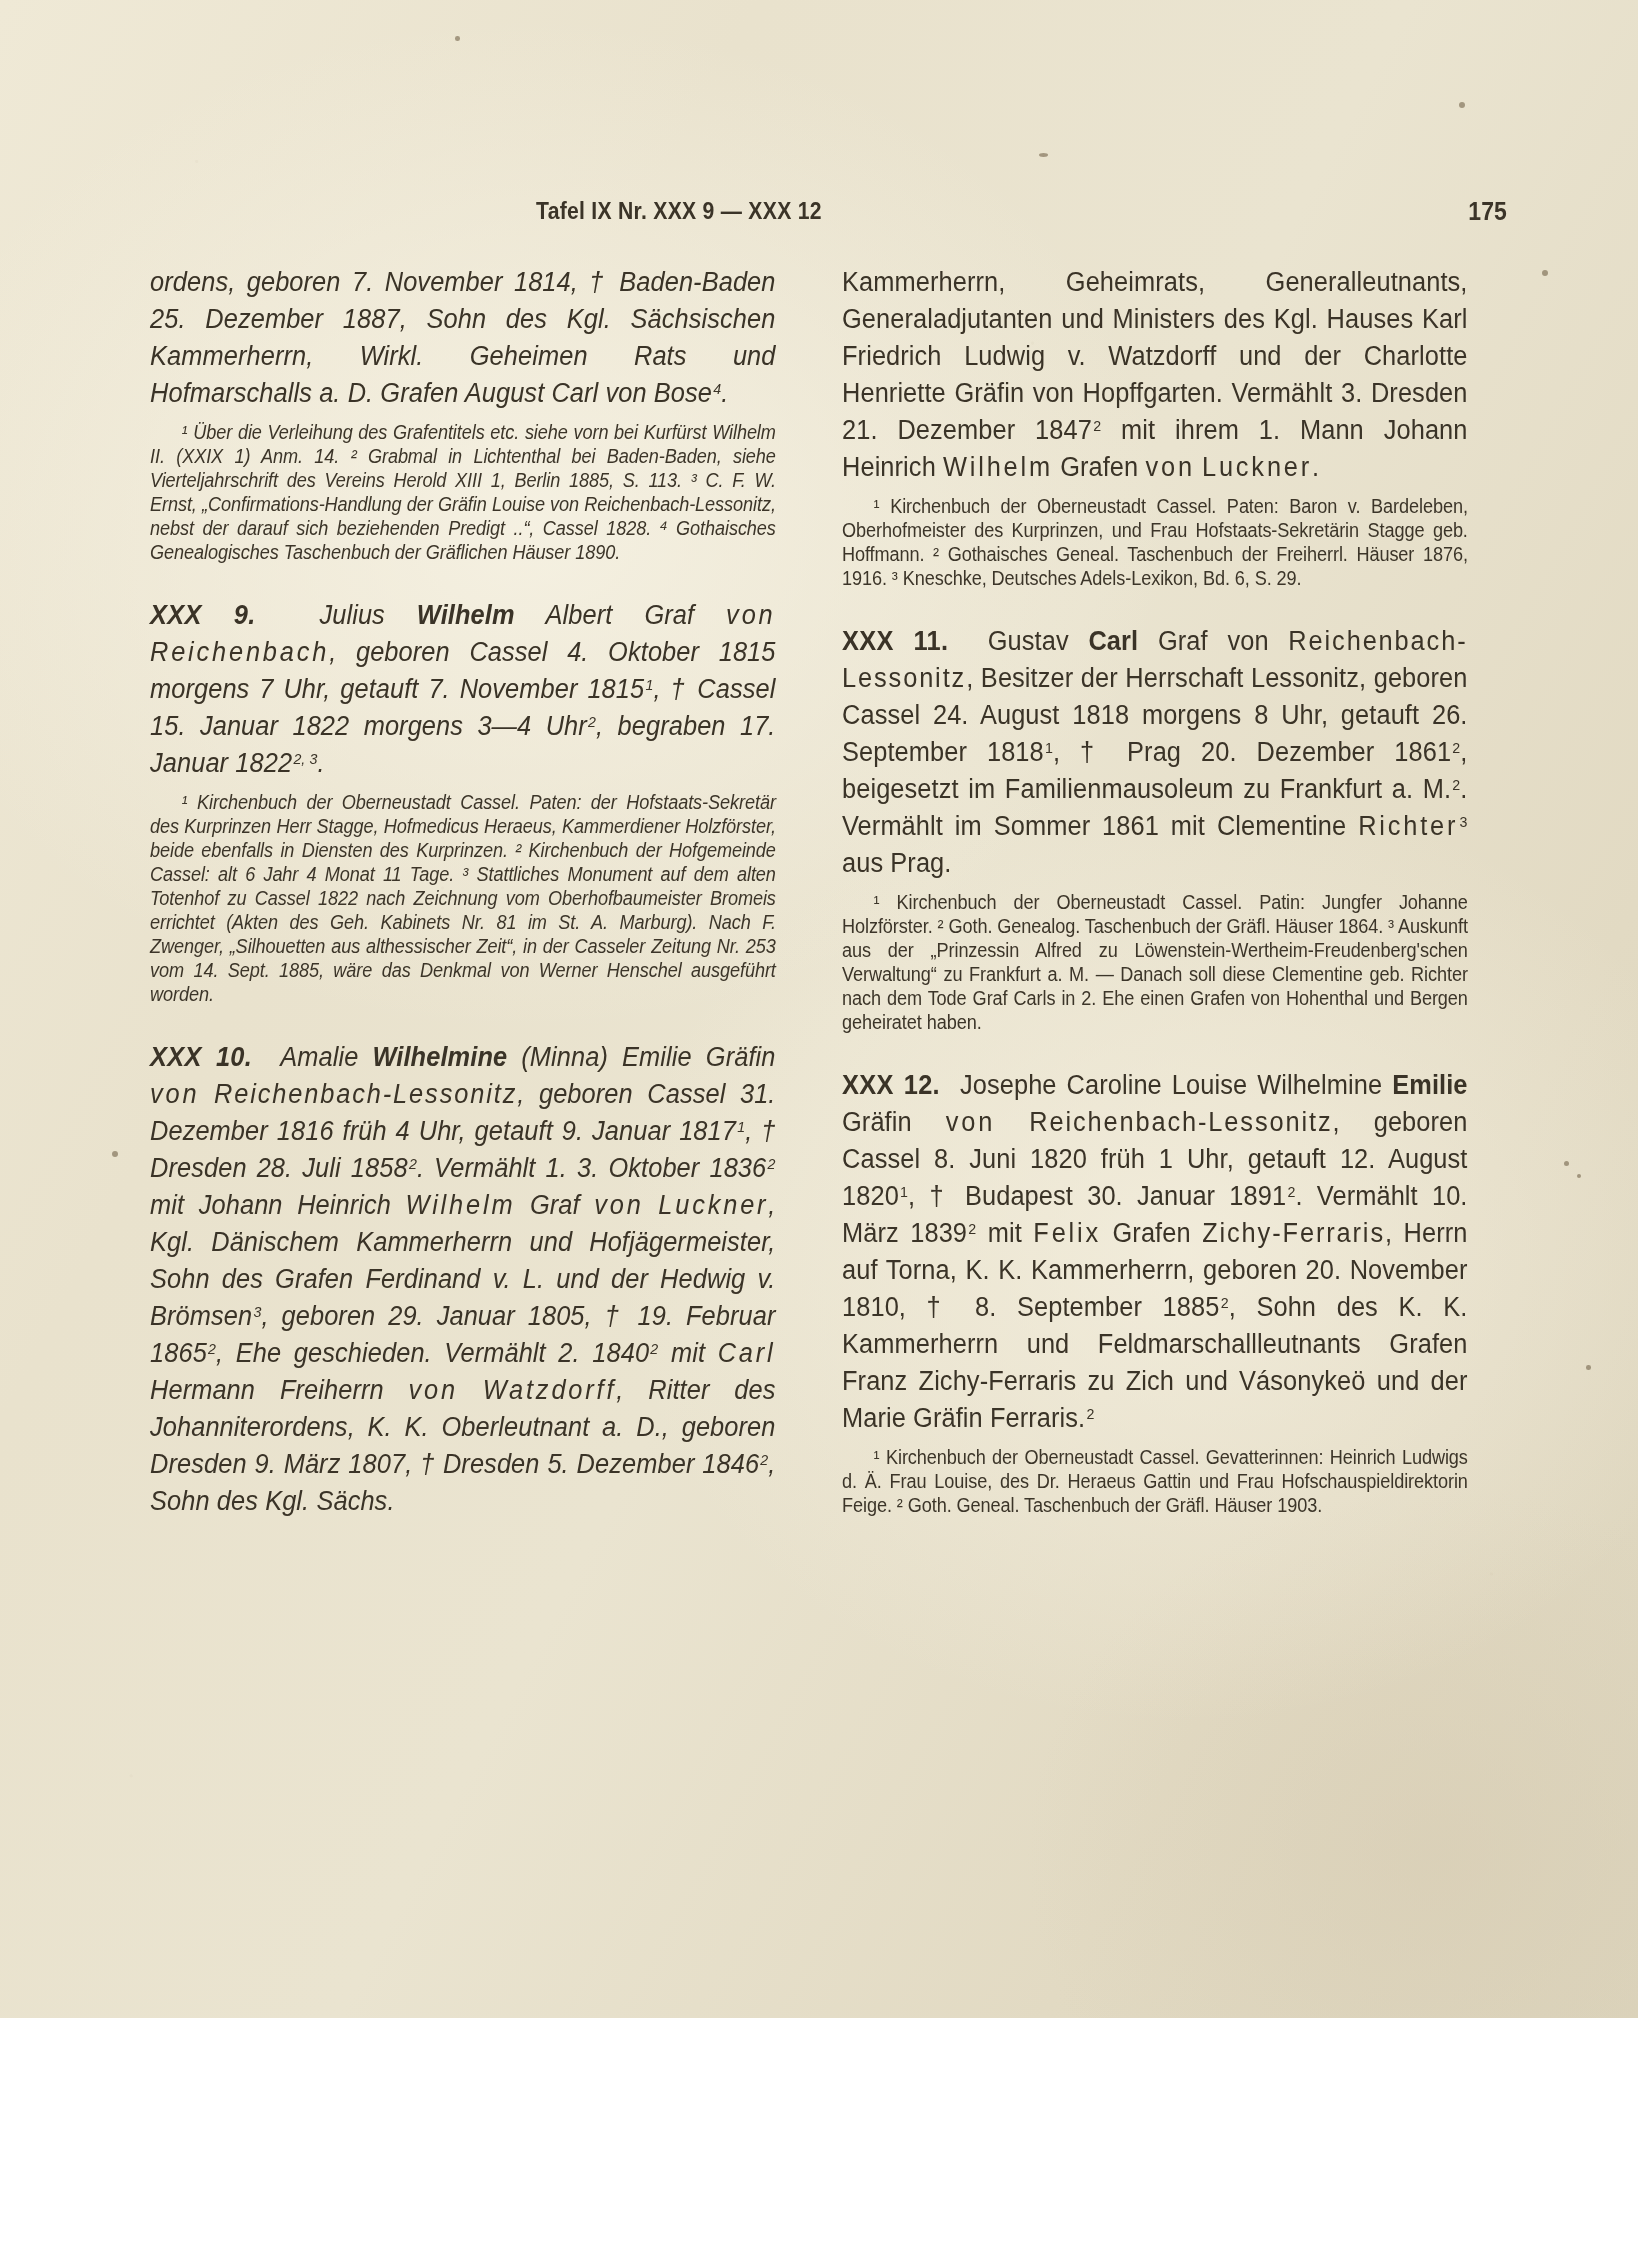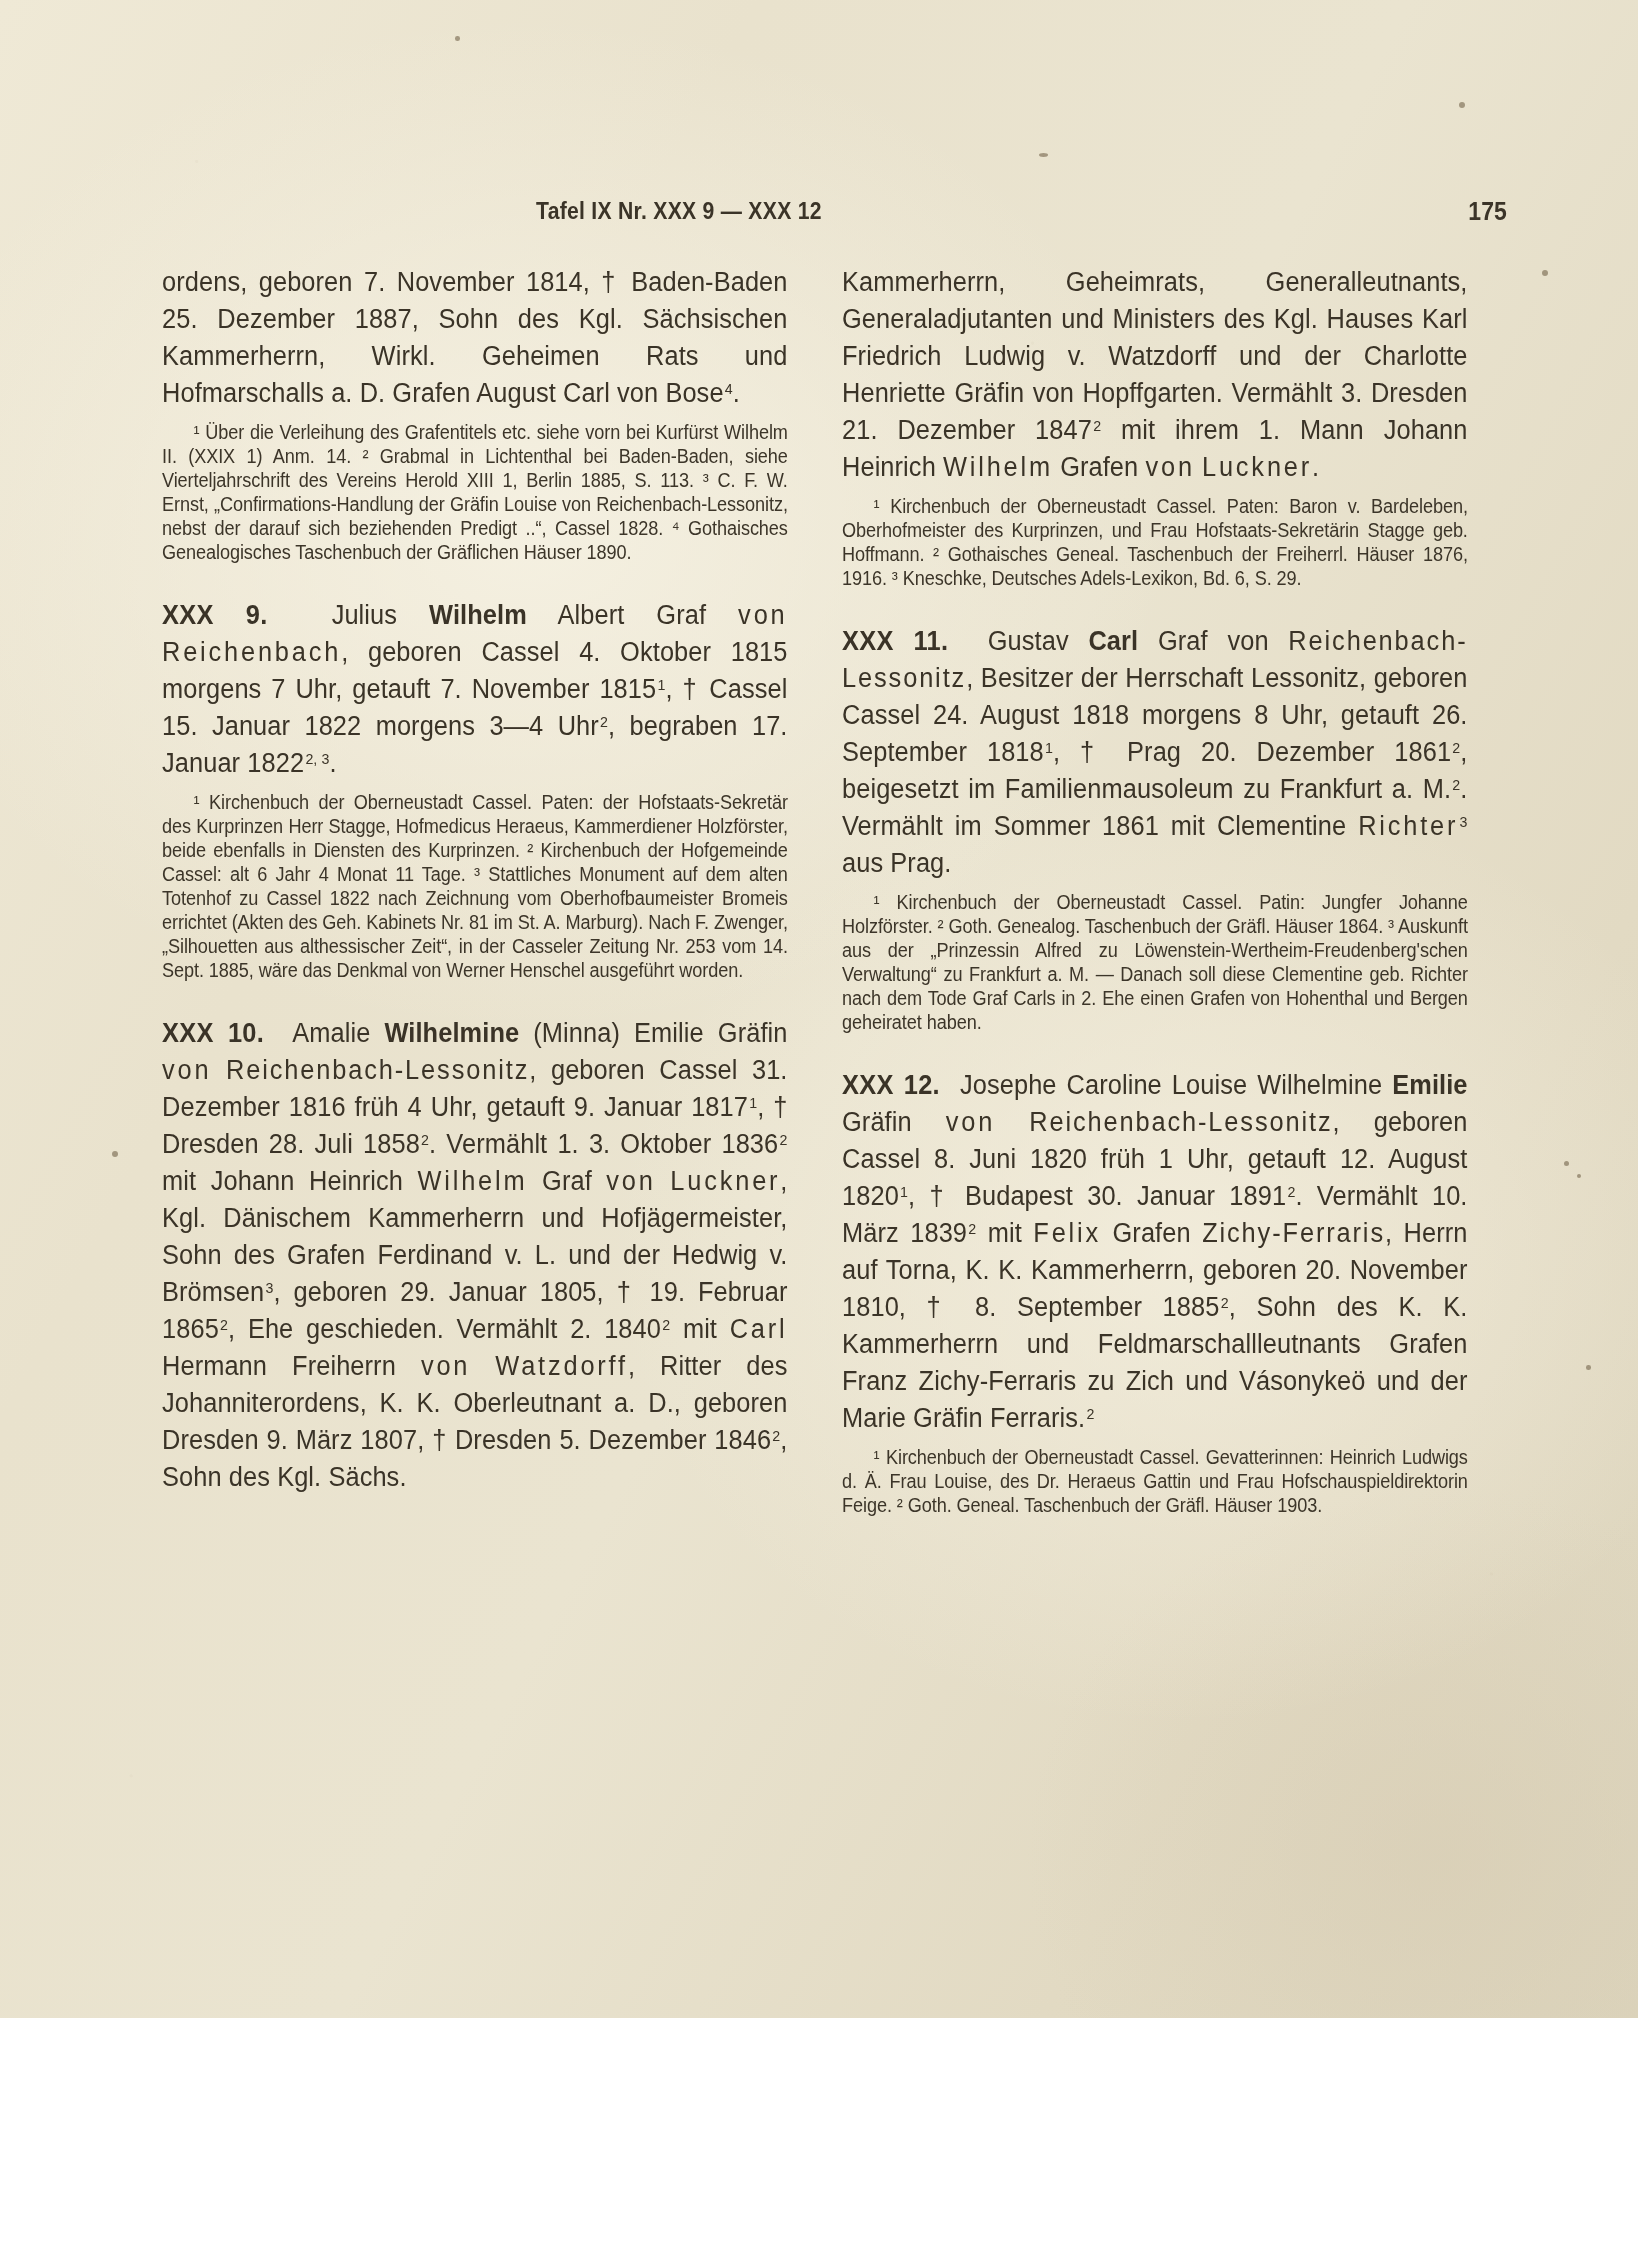--- a/index.html
+++ b/index.html
@@ -82,21 +82,21 @@
 
   .columns {
     position: relative;
     margin-top: 24px;
   }
   .col {
     position: absolute;
     top: 0;
     width: 626px;
   }
-  .col-left  { left: 12px; }
+  .col-left  { left: 0; font-style: italic; }
   .col-right { left: 692px; }
 
   .body-text {
     font-family: "Liberation Sans", sans-serif;
     font-size: 27px;
     line-height: 37px;
     color: #3a3327;
     text-align: justify;
     letter-spacing: 0.1px;
     transform: scaleX(0.94);

